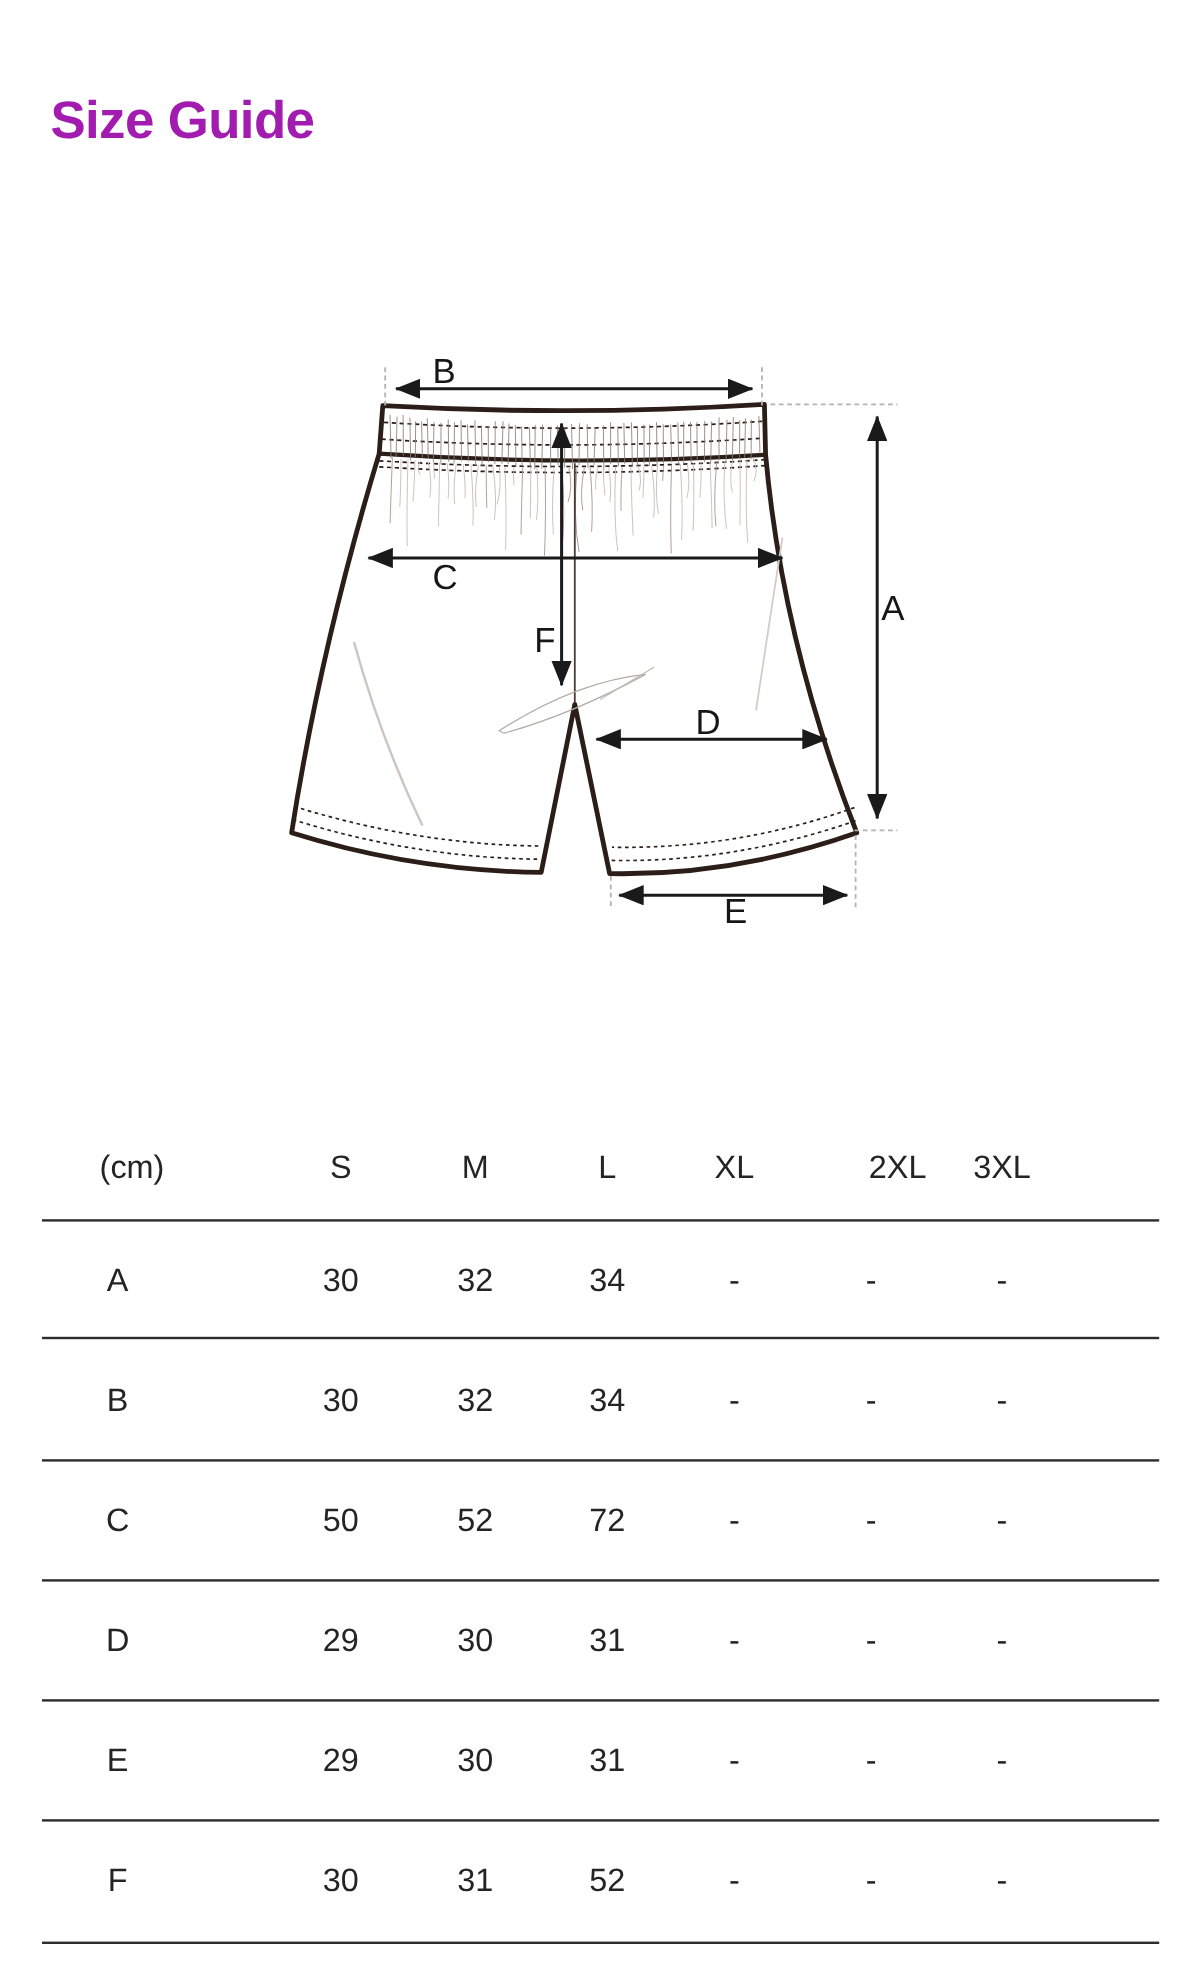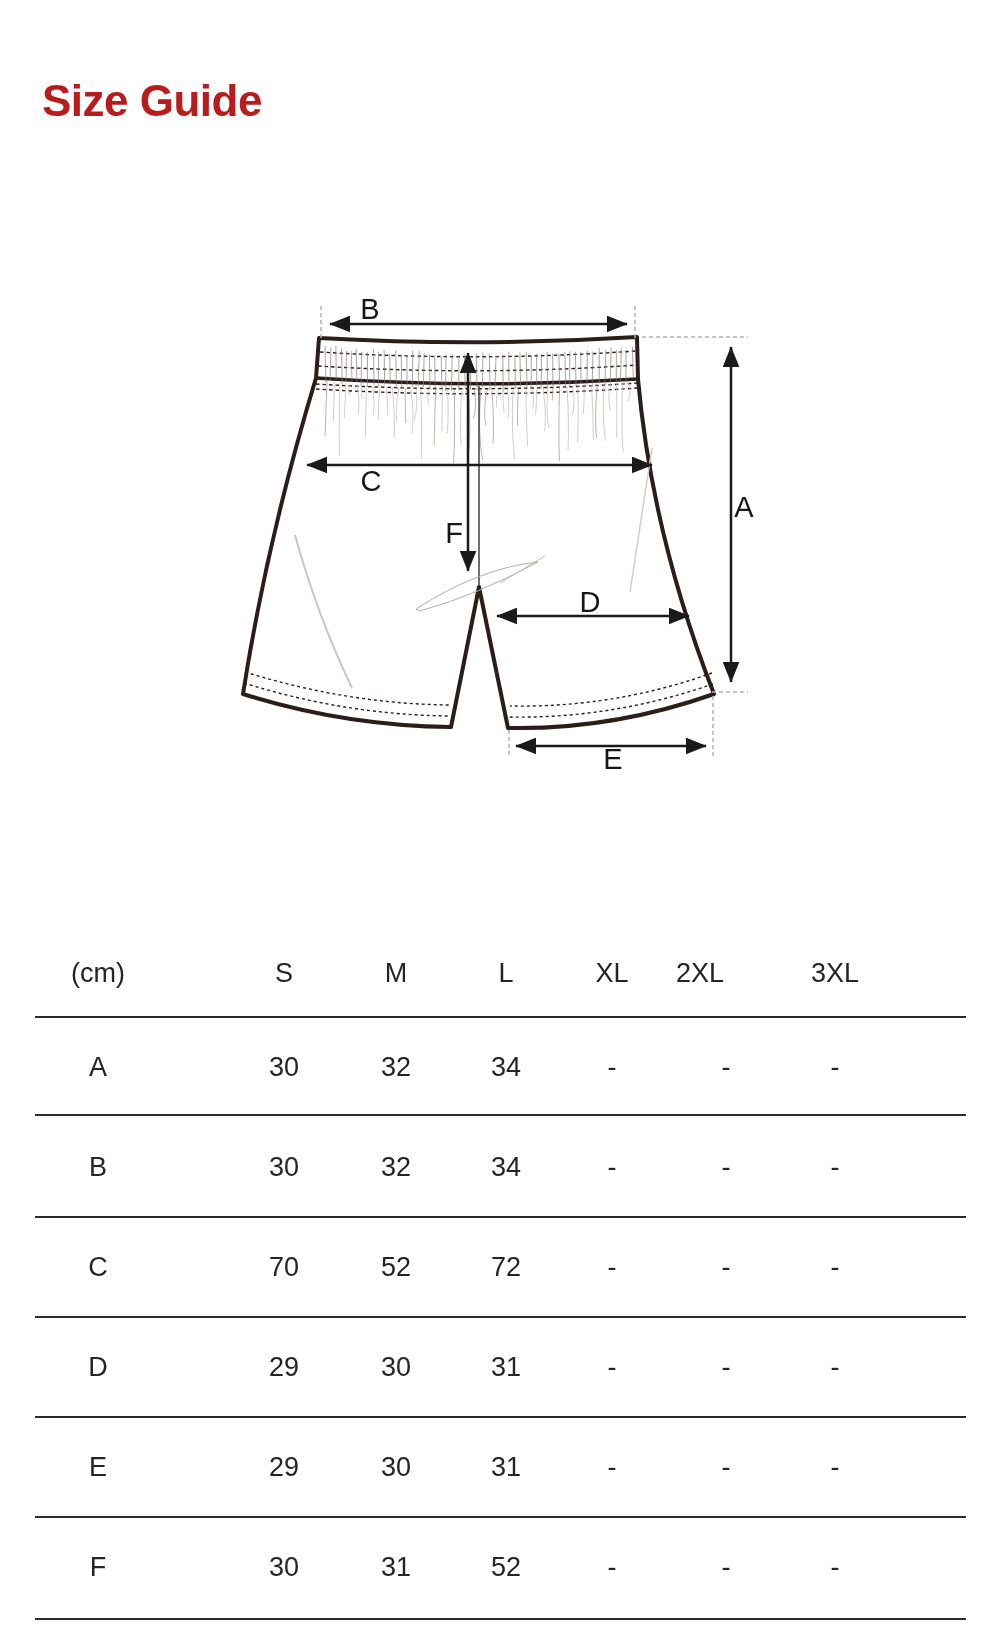--- a/index.html
+++ b/index.html
@@ -1,19 +1,19 @@
 <!DOCTYPE html>
 <html><head>
 <meta charset="utf-8">
 <style>
   html,body{margin:0;padding:0;background:#fff;}
   body{width:1000px;height:1642px;position:relative;overflow:hidden;
        font-family:"Liberation Sans",sans-serif;}
   .page-title{position:absolute;left:42px;top:76px;margin:0;
-       font-size:44px;font-weight:700;color:#b91c1c;letter-spacing:-0.5px;}
+       font-size:44px;font-weight:700;color:#a21caf;letter-spacing:-0.5px;}
   .diagram-wrap{position:absolute;left:0;top:0;width:1000px;height:830px;}
   
   .trow{position:absolute;left:0;width:1000px;height:42px;}
   .cell{position:absolute;transform:translateX(-50%);line-height:42px;
         font-size:27px;color:#242424;white-space:nowrap;}
   .rule{position:absolute;left:35px;width:931px;height:2px;background:#2d2d2d;}
   svg text{font-family:"Liberation Sans",sans-serif;font-size:29px;fill:#161616;}
 </style>
 </head>
 <body>
@@ -190,26 +190,26 @@
     <text x="744" y="517">A</text>
     <text x="454" y="543">F</text>
     <text x="590" y="612">D</text>
     <text x="613" y="769">E</text>
   </g>
 </svg>
 </div>
 
 <div>
   <div class="trow header" style="top:952px">
-    <span class="cell" style="left:98px">(cm)</span>
+    <span class="cell" style="left:110px">(cm)</span>
     <span class="cell" style="left:284px">S</span>
     <span class="cell" style="left:396px">M</span>
     <span class="cell" style="left:506px">L</span>
     <span class="cell" style="left:612px">XL</span>
-    <span class="cell" style="left:700px">2XL</span>
+    <span class="cell" style="left:748px">2XL</span>
     <span class="cell" style="left:835px">3XL</span>
   </div>
 
   <div class="rule" style="top:1016px"></div>
 
   <div class="trow" style="top:1046px">
     <span class="cell" style="left:98px">A</span>
     <span class="cell" style="left:284px">30</span>
     <span class="cell" style="left:396px">32</span>
     <span class="cell" style="left:506px">34</span>
@@ -227,21 +227,21 @@
     <span class="cell" style="left:506px">34</span>
     <span class="cell" style="left:612px">-</span>
     <span class="cell" style="left:726px">-</span>
     <span class="cell" style="left:835px">-</span>
   </div>
 
   <div class="rule" style="top:1216px"></div>
 
   <div class="trow" style="top:1246px">
     <span class="cell" style="left:98px">C</span>
-    <span class="cell" style="left:284px">70</span>
+    <span class="cell" style="left:284px">50</span>
     <span class="cell" style="left:396px">52</span>
     <span class="cell" style="left:506px">72</span>
     <span class="cell" style="left:612px">-</span>
     <span class="cell" style="left:726px">-</span>
     <span class="cell" style="left:835px">-</span>
   </div>
 
   <div class="rule" style="top:1316px"></div>
 
   <div class="trow" style="top:1346px">

